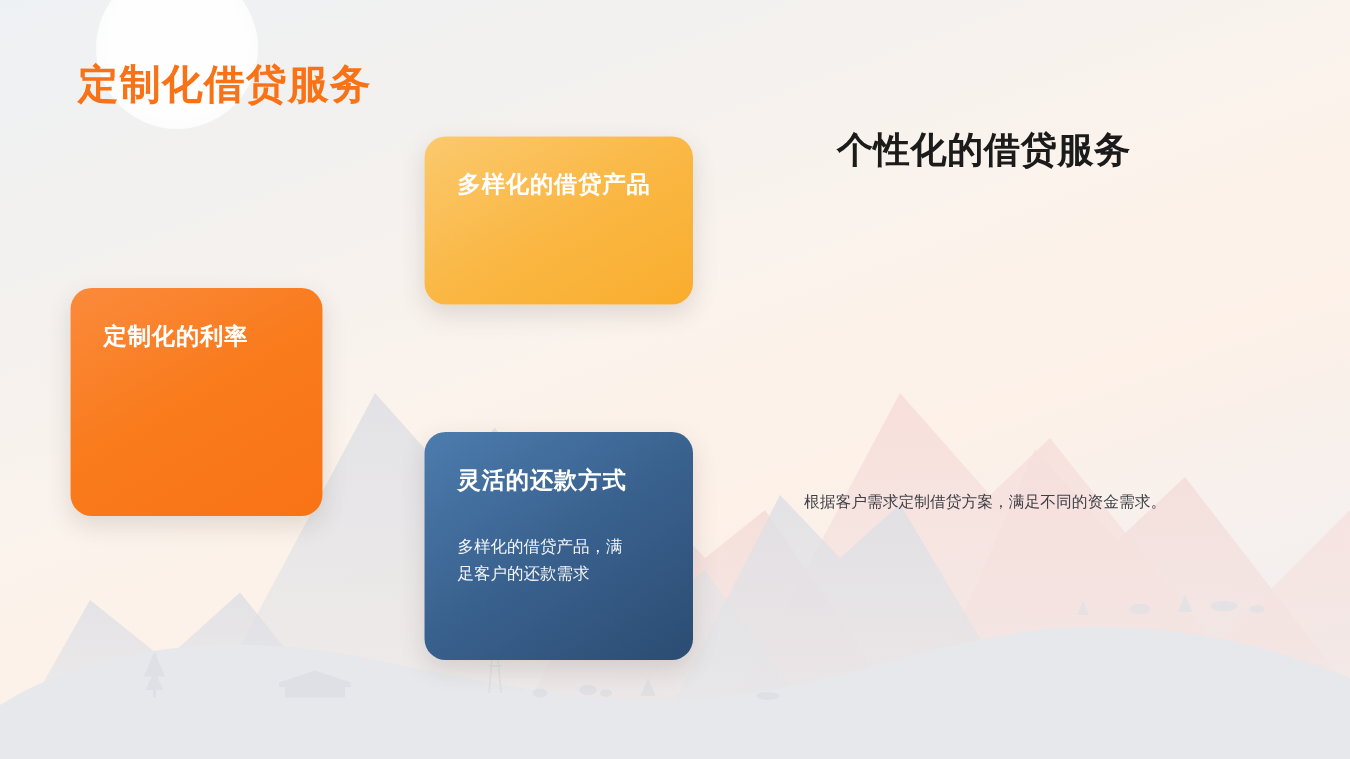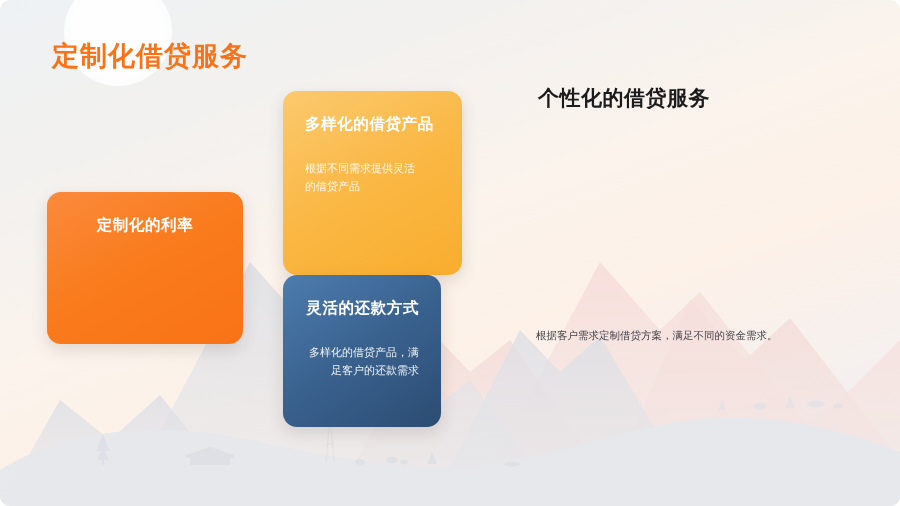--- a/index.html
+++ b/index.html
@@ -11,21 +11,20 @@
   body {
     font-family: "Liberation Sans", "DejaVu Sans", sans-serif;
   }
 
   .slide {
     position: relative;
     width: 900px;
     height: 506px;
     overflow: hidden;
     background: linear-gradient(160deg, #eef1f4 0%, #f3f1ef 22%, #fbf3ec 45%, #fdf1e8 62%, #f6f0ee 80%, #eceef0 100%);
-    border-radius: 10px;
   }
 
   
   .bg-layer {
     position: absolute;
     inset: 0;
     pointer-events: none;
   }
   .bg-svg {
     position: absolute;
@@ -79,49 +78,47 @@
     color: rgba(255,255,255,0.93);
     line-height: 1.65;
     margin: 0;
     max-width: 120px;
     word-break: break-all;
   }
 
   #card-rate {
     left: 47px;
     top: 192px;
-    width: 196px;
+    width: 168px;
     height: 152px;
     background: linear-gradient(150deg, #FB8A3C 0%, #F97B1C 48%, #F97316 100%);
-    text-align: center;
   }
   #card-products {
     left: 283px;
     top: 91px;
     width: 179px;
-    height: 184px;
+    height: 112px;
     background: linear-gradient(150deg, #FBC96E 0%, #FAB743 52%, #F9AD2E 100%);
   }
   #card-repay {
     left: 283px;
-    top: 275px;
-    width: 158px;
+    top: 288px;
+    width: 179px;
     height: 152px;
     background: linear-gradient(145deg, #4C7CAE 0%, #3A628F 48%, #2B4C72 100%);
-    text-align: right;
   }
   #card-products .card-title { margin-bottom: 25px; }
   #card-repay .card-title { margin-bottom: 25px; }
 
   
   .right-heading {
     position: absolute;
-    left: 538px;
+    left: 558px;
     top: 84px;
-    font-size: 21px;
+    font-size: 24px;
     font-weight: bold;
     color: #1b1b1b;
     letter-spacing: 0.5px;
     white-space: nowrap;
   }
   .right-body {
     position: absolute;
     left: 536px;
     top: 327px;
     width: 330px;
@@ -196,21 +193,20 @@
   </div>
 
   <div class="deck-title">定制化借贷服务</div>
 
   <div class="card" id="card-rate">
     <p class="card-title">定制化的利率</p>
   </div>
 
   <div class="card" id="card-products">
     <p class="card-title">多样化的借贷产品</p>
-    <p class="card-body">根据不同需求提供灵活的借贷产品</p>
   </div>
 
   <div class="card" id="card-repay">
     <p class="card-title">灵活的还款方式</p>
     <p class="card-body">多样化的借贷产品，满足客户的还款需求</p>
   </div>
 
   <div class="right-heading">个性化的借贷服务</div>
 
   <div class="right-body">根据客户需求定制借贷方案，满足不同的资金需求。</div>

